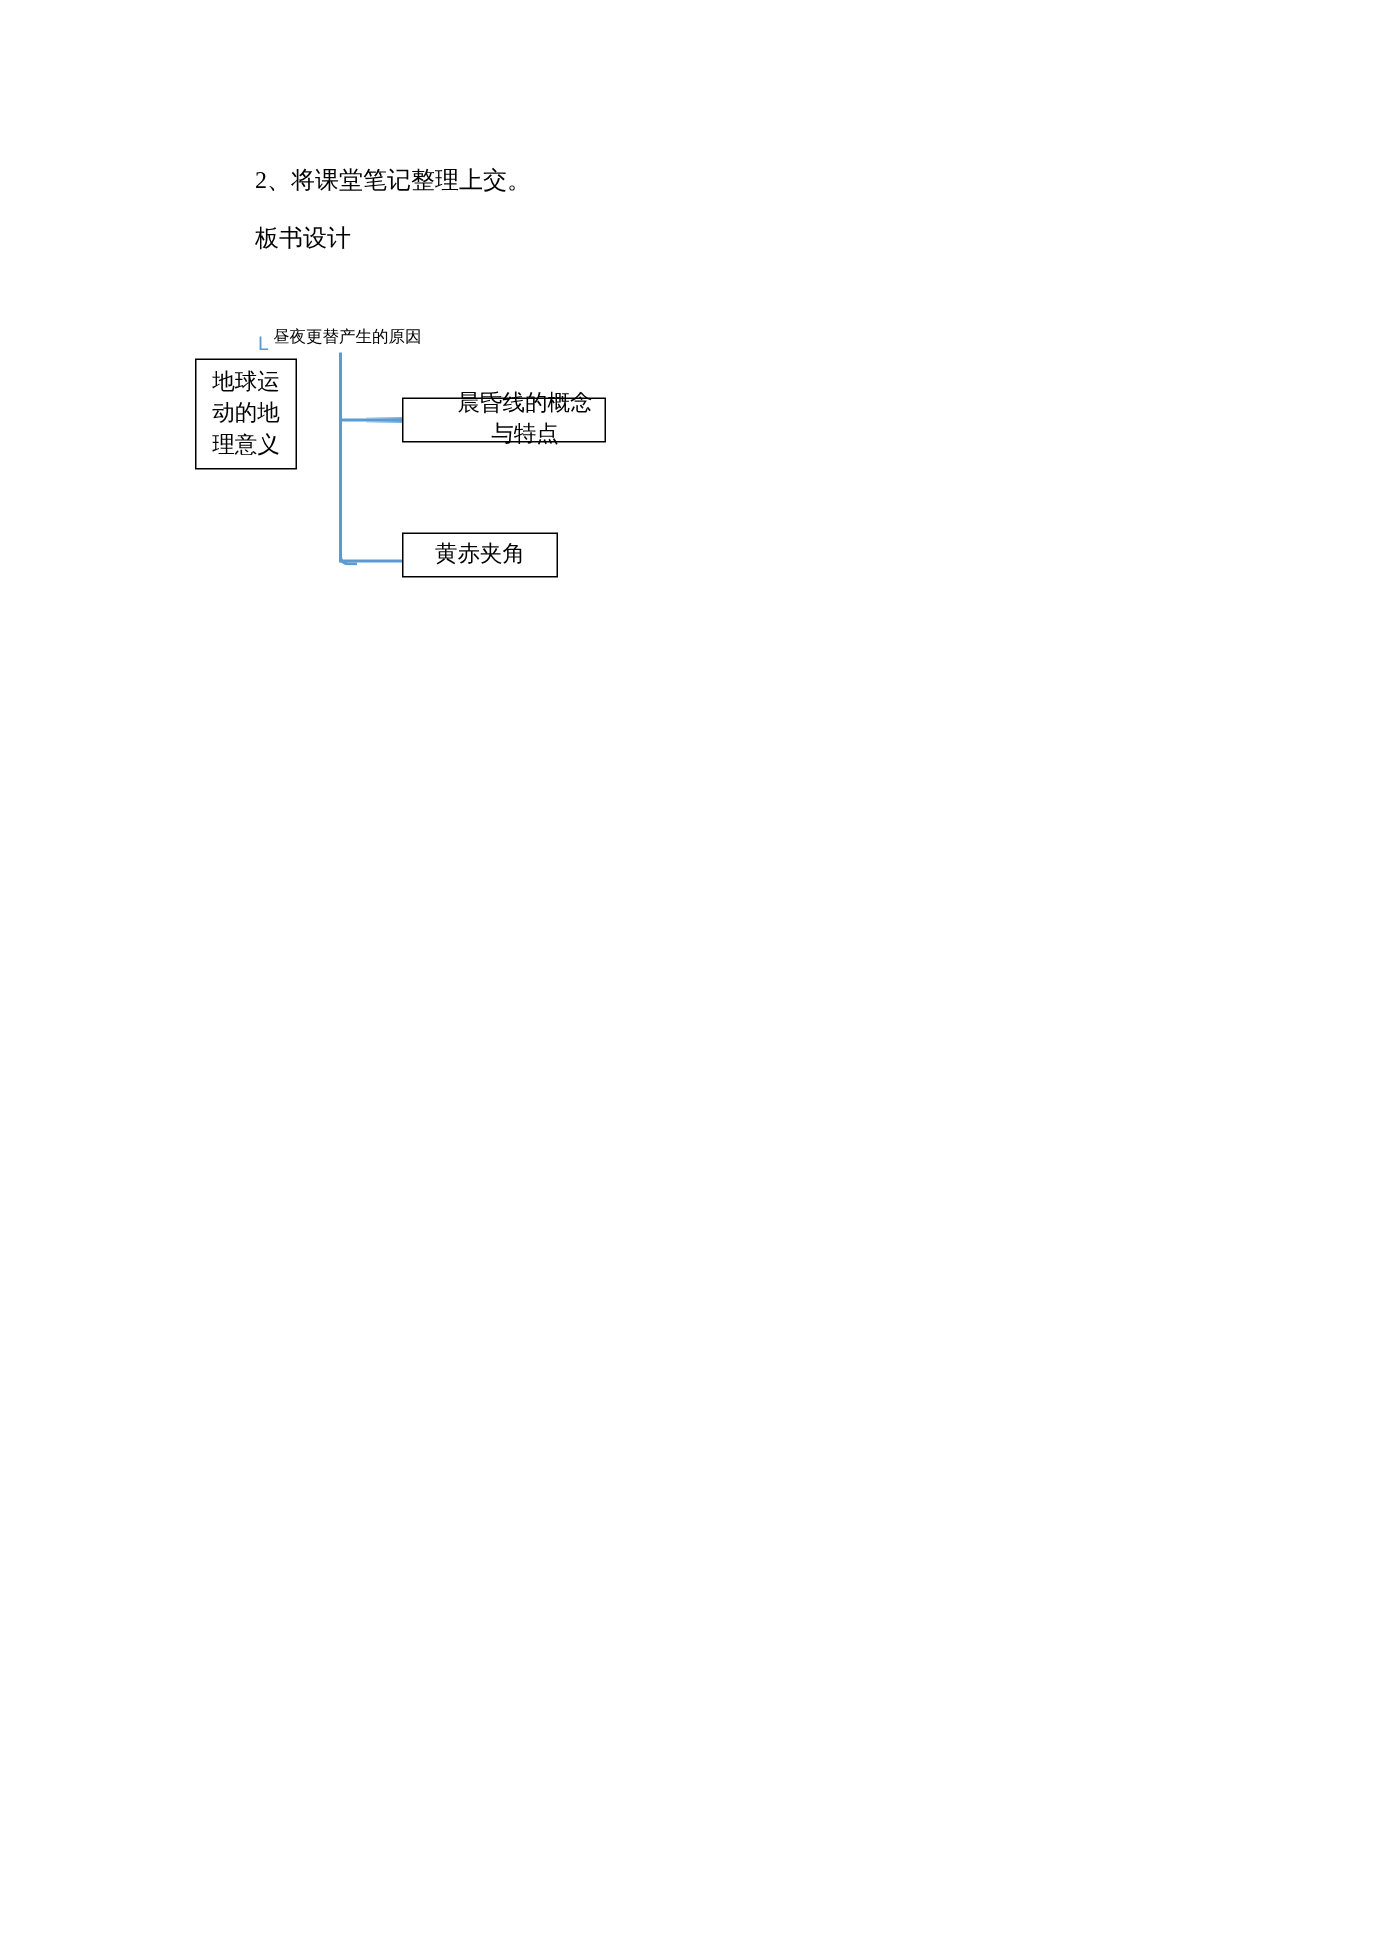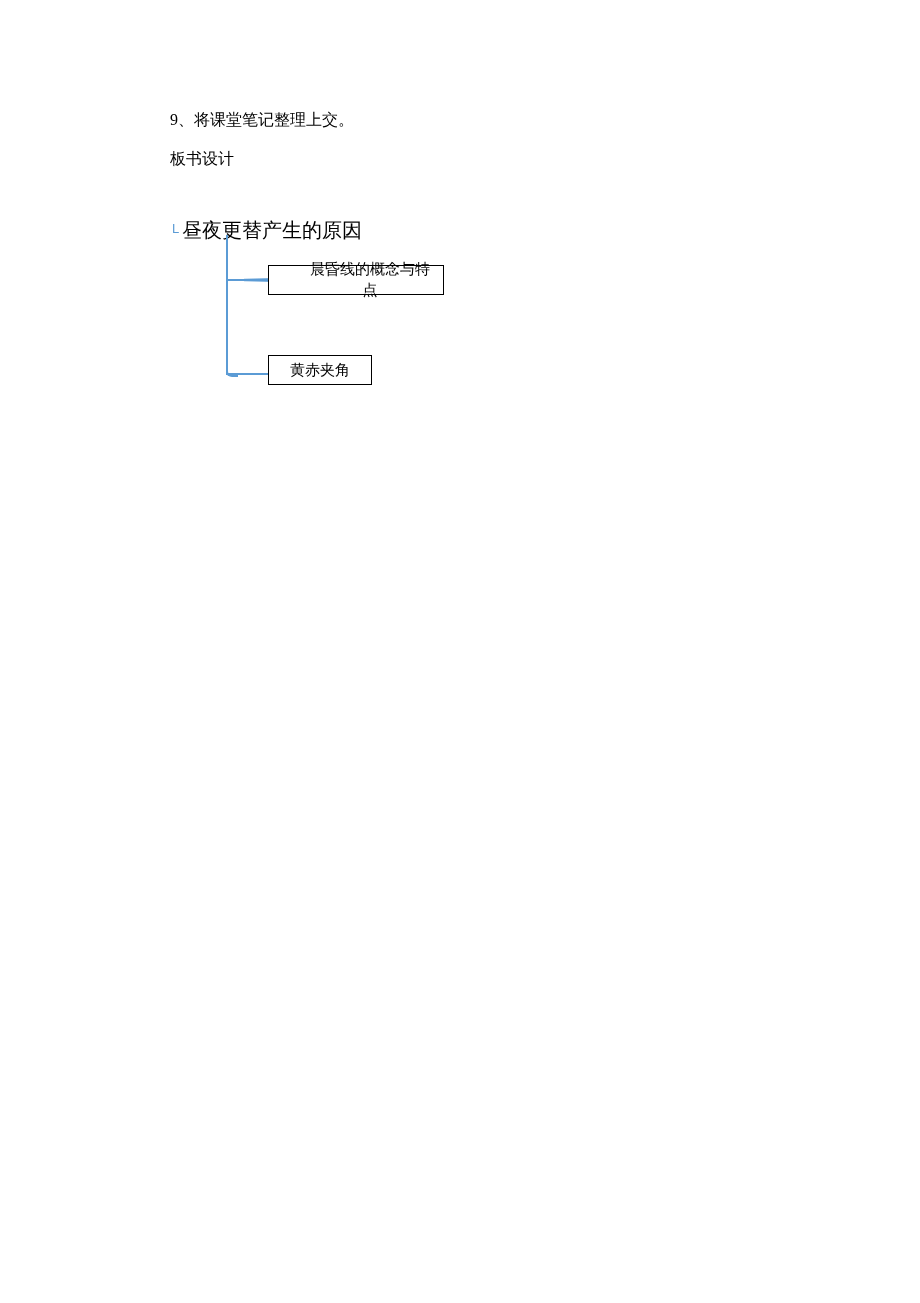--- a/index.html
+++ b/index.html
@@ -37,21 +37,21 @@
     top: 6px;
     left: 42px;
     color: #5b9bd5;
     font-size: 13px;
     font-family: sans-serif;
   }
   .top-label {
     position: absolute;
     top: 2px;
     left: 52px;
-    font-size: 20px;
+    font-size: 11px;
   }
   .box {
     position: absolute;
     border: 1px solid #000;
     background: #fff;
     display: flex;
     align-items: center;
     justify-content: center;
     text-align: center;
     font-size: 15px;
@@ -61,21 +61,21 @@
   }
   .box-left {
     top: 24px;
     left: 0px;
     width: 68px;
     height: 74px;
   }
   .box-mid {
     top: 50px;
     left: 138px;
-    width: 176px;
+    width: 136px;
     height: 30px;
     padding-left: 36px;
   }
   .box-bot {
     top: 140px;
     left: 138px;
     width: 104px;
     height: 30px;
   }
   
@@ -123,28 +123,29 @@
     height: 10px;
     border-left: 2px solid #5b9bd5;
     border-bottom: 2px solid #5b9bd5;
     border-bottom-left-radius: 6px;
   }
 </style>
 </head>
 <body>
 
 <div class="content">
-  <div class="line1">9、将课堂笔记整理上交。</div>
+  <div class="line1">2、将课堂笔记整理上交。</div>
   <div class="line2">板书设计</div>
 </div>
 
 <div class="diagram">
   <span class="small-l">L</span>
   <div class="top-label">昼夜更替产生的原因</div>
 
+  <div class="box box-left">地球运动的地理意义</div>
   <div class="box box-mid">晨昏线的概念与特点</div>
   <div class="box box-bot">黄赤夹角</div>
 
   <div class="conn v1"></div>
   <div class="conn h1"></div>
   <div class="h1dash"></div>
   <div class="elbow"></div>
   <div class="conn hb"></div>
 </div>
 

